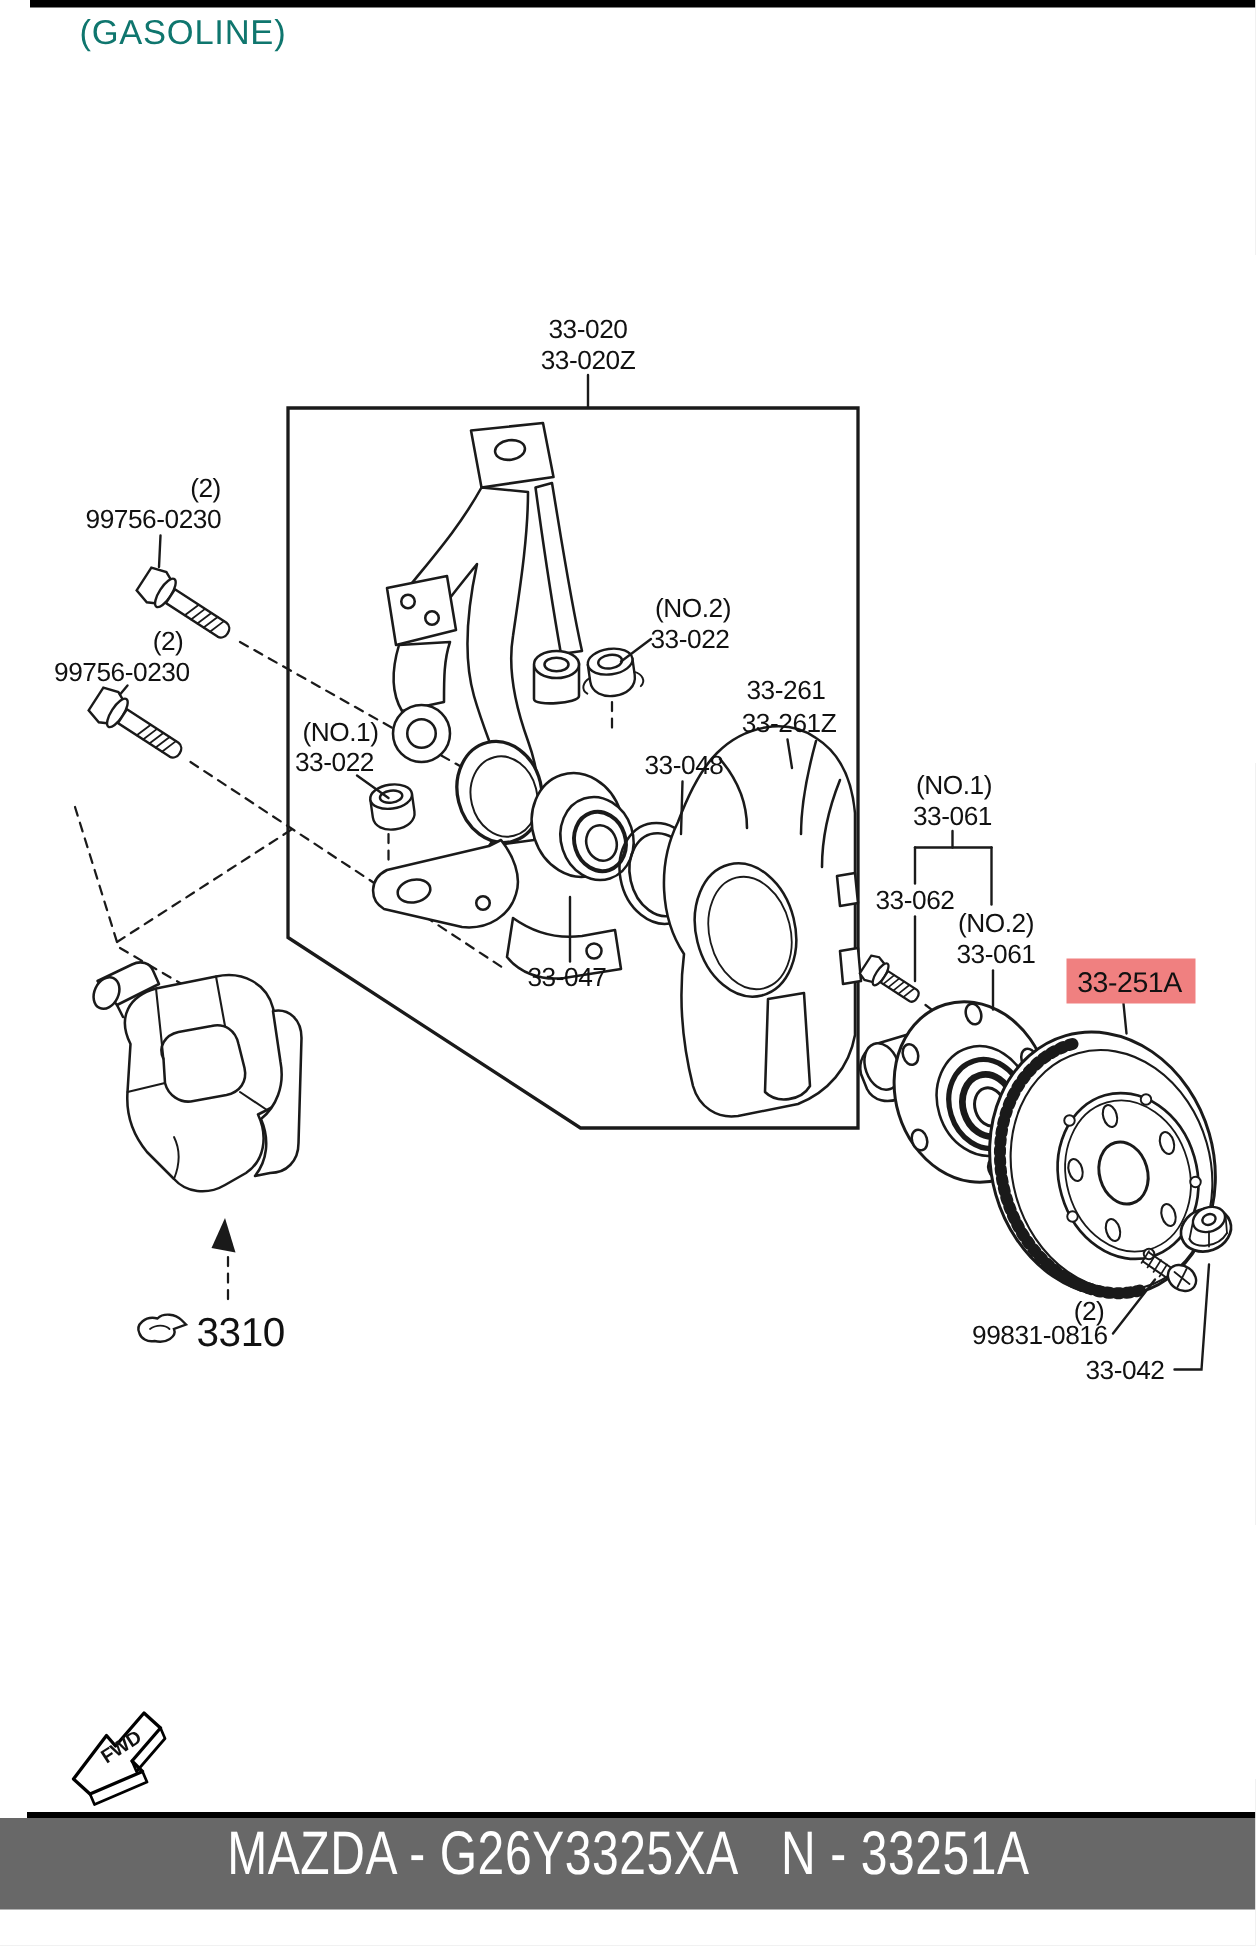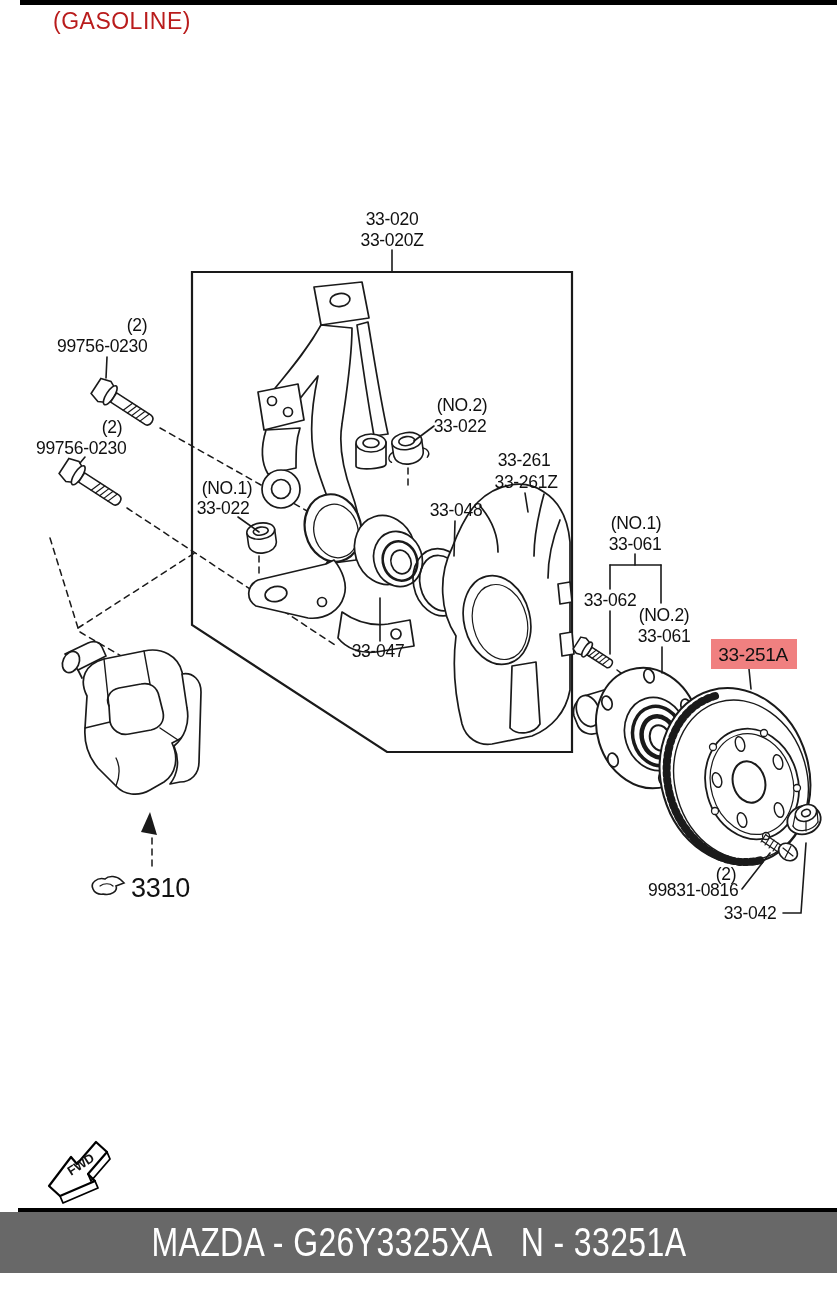--- a/index.html
+++ b/index.html
@@ -1,23 +1,23 @@
 <!DOCTYPE html>
 <html><head>
 <meta charset="utf-8">
 <style>
   html,body{margin:0;padding:0;background:#e8e8e8;}
   .page{position:relative;width:837px;height:1297px;background:#ffffff;overflow:hidden;
         font-family:"Liberation Sans",sans-serif;}
   .topbar{position:absolute;left:20px;right:0;top:0;height:5px;background:#000;}
-  .variant{position:absolute;left:53px;top:8px;font-size:23px;color:#b91c1c;letter-spacing:.5px;}
+  .variant{position:absolute;left:53px;top:8px;font-size:23px;color:#0f766e;letter-spacing:.5px;}
   svg text{font-family:"Liberation Sans",sans-serif;fill:#111;letter-spacing:-0.3px;}
   .footer-line{position:absolute;left:18px;right:0;top:1208px;height:4px;background:#000;}
   .footer{position:absolute;left:0;right:0;top:1212px;height:61px;background:#686868;
-          display:flex;align-items:center;justify-content:center;}
+          display:flex;justify-content:center;}
   .footer-text{color:#fff;font-size:41px;letter-spacing:.5px;white-space:nowrap;
                transform:scaleX(.78);display:flex;gap:36px;}
 </style>
 </head>
 <body>
 
 <div class="page">
 
   <div class="topbar"></div>
   <div class="variant">(GASOLINE)</div>

